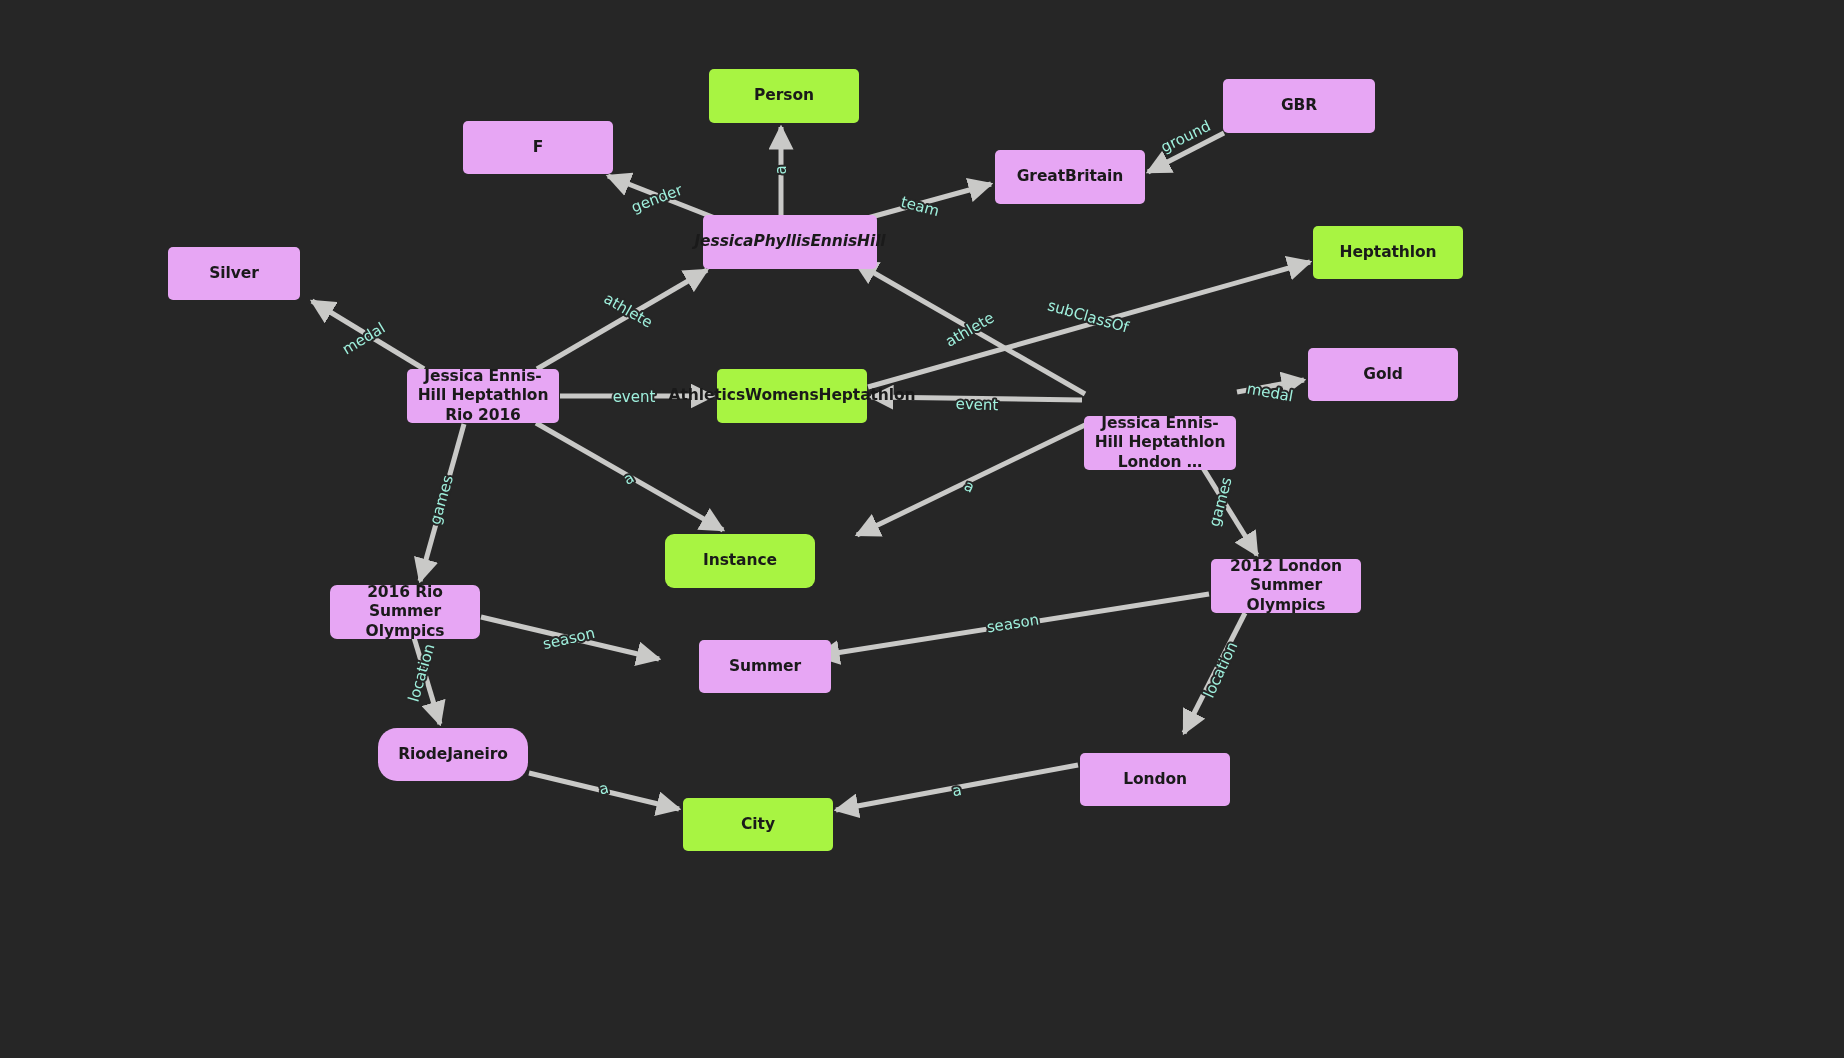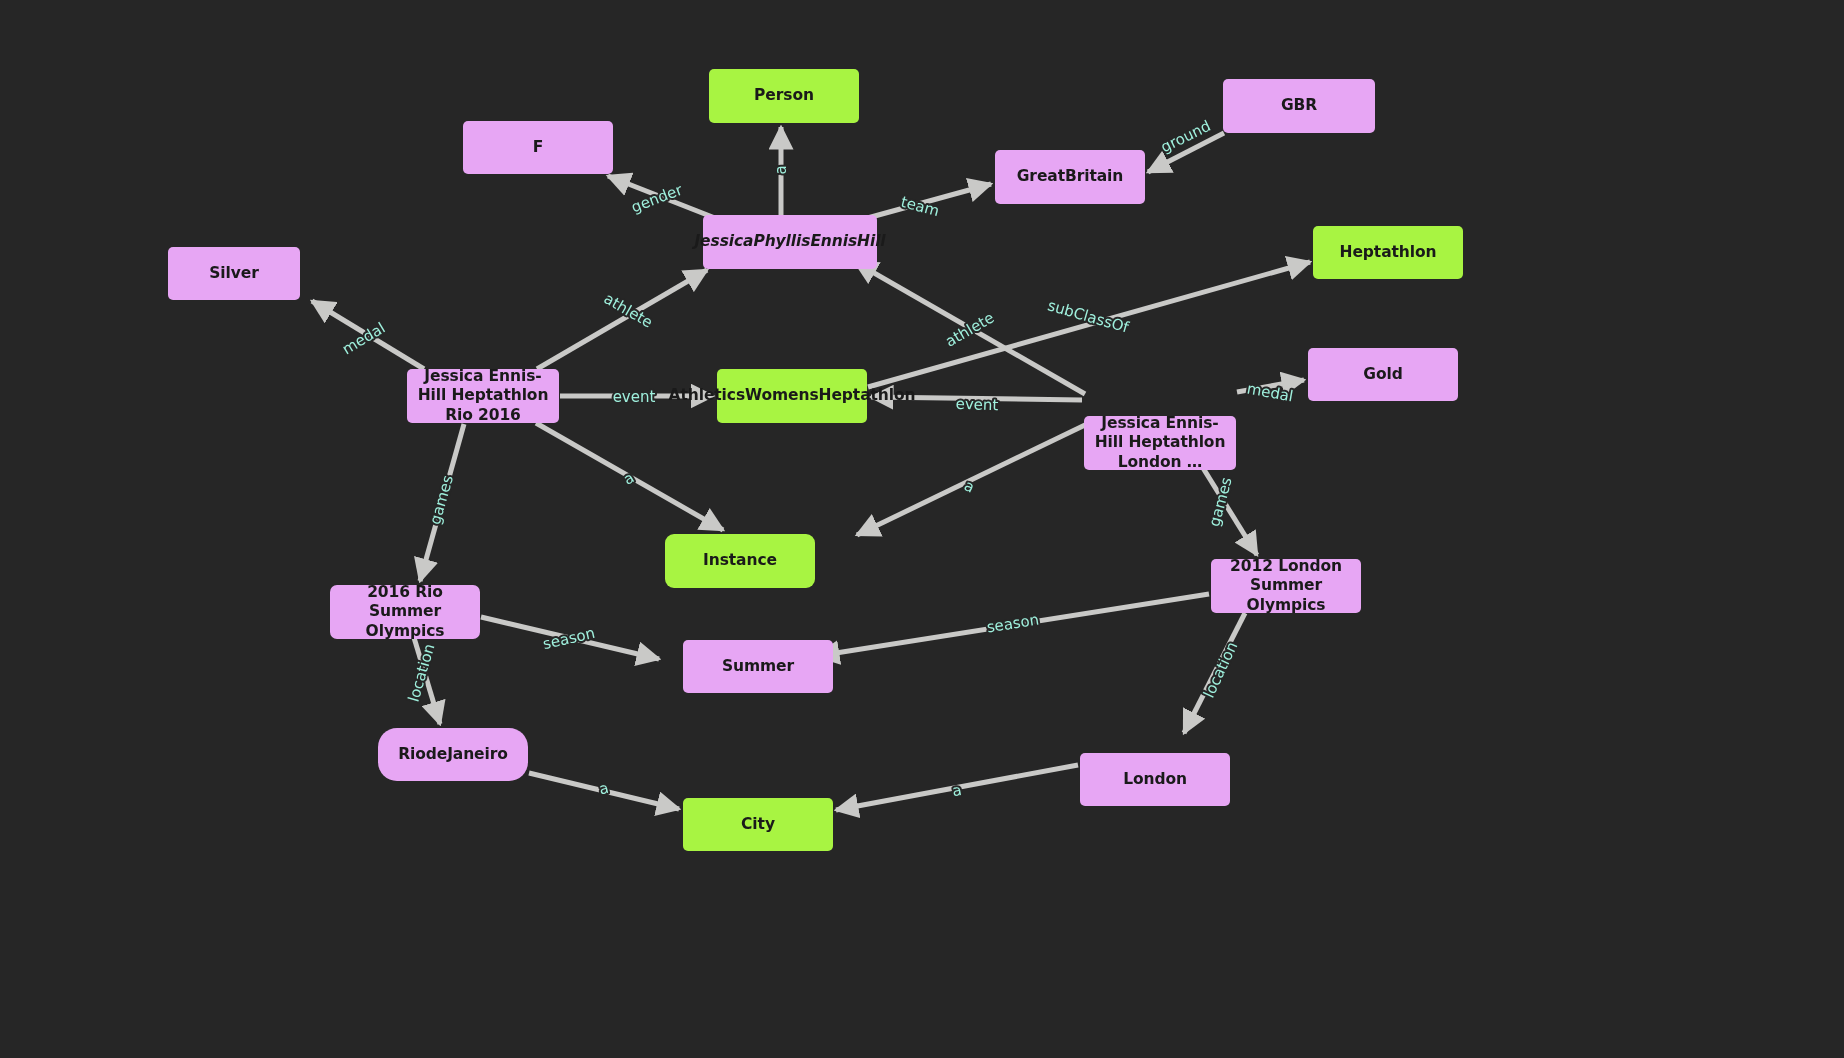--- a/index.html
+++ b/index.html
@@ -162,21 +162,21 @@
       </div>
       <div class="node green" style="left: 665px; top: 534px; width: 150px; height: 54px; border-radius: 9px;">
         <span>Instance</span>
       </div>
       <div class="node purple" style="left: 330px; top: 585px; width: 150px; height: 54px; border-radius: 7px;">
         <span>2016 Rio Summer Olympics</span>
       </div>
       <div class="node purple" style="left: 1211px; top: 559px; width: 150px; height: 54px;">
         <span>2012 London Summer Olympics</span>
       </div>
-      <div class="node purple" style="left: 683px; top: 640px; width: 150px; height: 53px;">
+      <div class="node purple" style="left: 699px; top: 640px; width: 132px; height: 53px;">
         <span>Summer</span>
       </div>
       <div class="node purple" style="left: 1080px; top: 753px; width: 150px; height: 53px;">
         <span>London</span>
       </div>
       <div class="node purple" style="left: 378px; top: 728px; width: 150px; height: 53px; border-radius: 19px;">
         <span>RiodeJaneiro</span>
       </div>
       <div class="node green" style="left: 683px; top: 798px; width: 150px; height: 53px;">
         <span>City</span>

